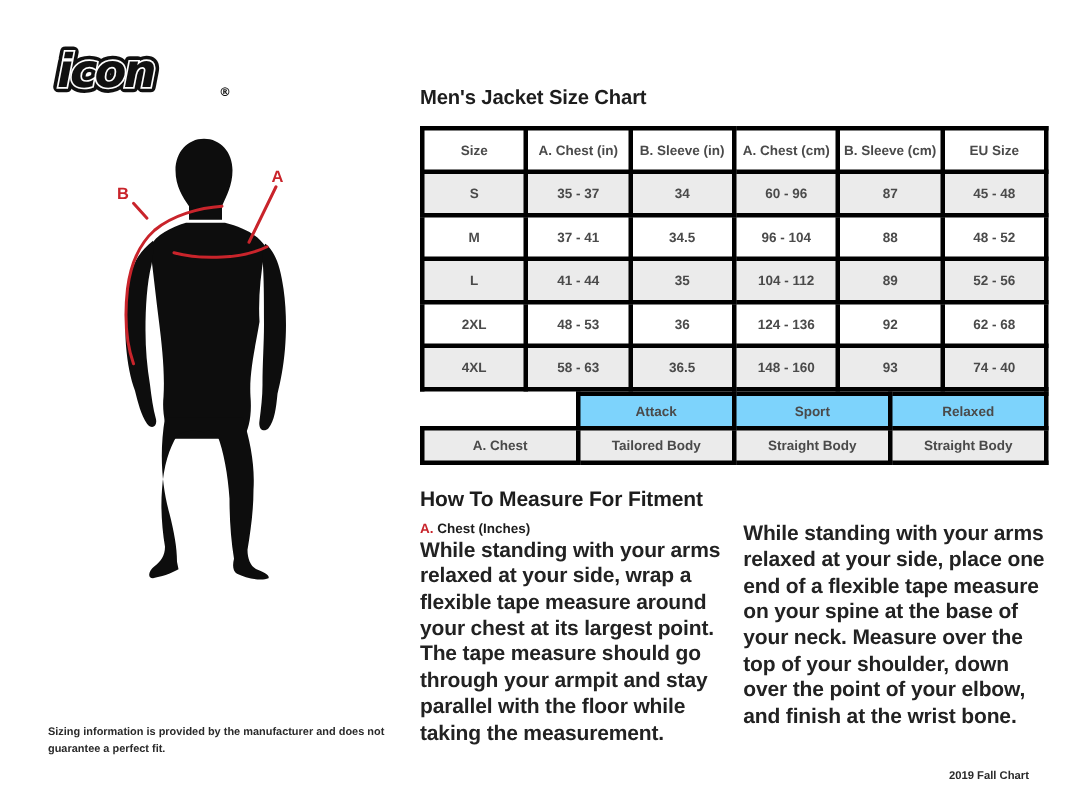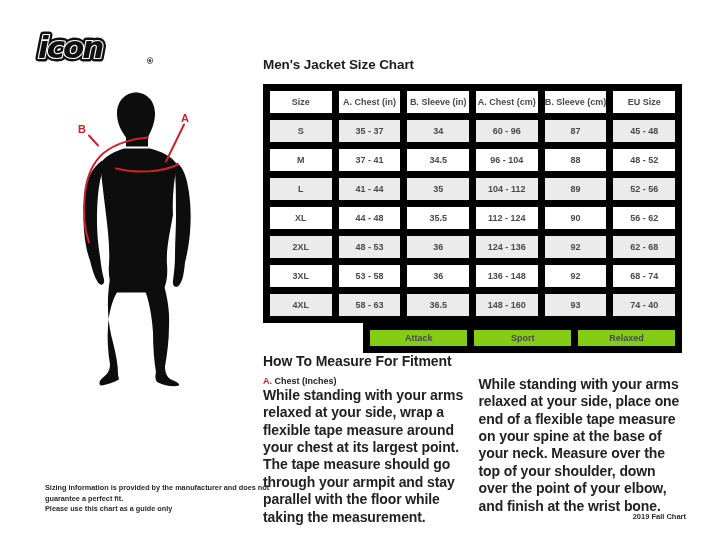--- a/index.html
+++ b/index.html
@@ -12,59 +12,59 @@
     overflow: hidden;
   }
 
   
   .logo { position: absolute; left: 34px; top: 26px; width: 140px; height: 42px; }
 
   
   .figure { position: absolute; left: 40px; top: 78px; width: 220px; height: 345px; }
 
   
-  .right-col { position: absolute; left: 263px; top: 57px; width: 419px; }
+  .right-col { position: absolute; left: 280px; top: 57px; width: 419px; }
   .section-title { font-size: 13.5px; font-weight: 700; color: #1d1d1d; letter-spacing: -0.1px; }
   .section-title.first { margin-bottom: 12px; }
   .section-title.second { margin-top: 16px; margin-bottom: 9px; }
-  .section-title.third { margin-top: 0; margin-bottom: 7px; font-size: 14px; }
+  .section-title.third { margin-top: 14px; margin-bottom: 7px; font-size: 14px; }
 
   table { width: 100%; border-collapse: collapse; table-layout: fixed; }
   th, td {
-    border: 7px solid #000000;
+    border: 3px solid #000000;
     text-align: center;
     vertical-align: middle;
     font-size: 9px;
     font-weight: 700;
     color: #4a4a4a;
   }
   .size-table th { height: 29px; background: #ffffff; }
   .size-table td { height: 29px; }
   .size-table tbody tr:nth-child(odd) td { background: #ebebeb; }
   .size-table tbody tr:nth-child(even) td { background: #ffffff; }
 
-  .styles-table th { height: 23px; background: #84cc16; }
+  .styles-table th { height: 23px; background: #7dd3fc; }
   .styles-table td { height: 23px; }
   .styles-table tbody tr:nth-child(odd) td { background: #ebebeb; }
   .styles-table tbody tr:nth-child(even) td { background: #ffffff; }
   .styles-table th.empty { border: none; background: transparent; }
 
   
   .measure-cols { display: flex; gap: 12px; margin-top: 2px; }
   .measure-col { flex: 1 1 0; }
   .measure-sublabel { font-size: 9px; font-weight: 700; color: #1d1d1d; margin-bottom: 1px; }
   .measure-sublabel .red { color: #c9242b; }
   .measure-text {
     font-size: 14px; line-height: 1.24; font-weight: 600;
     color: #222222; letter-spacing: -0.1px;
   }
 
   
   .disclaimer {
-    position: absolute; left: 45px; top: 483px; width: 250px;
+    position: absolute; left: 32px; top: 483px; width: 250px;
     font-size: 7.3px; line-height: 1.45; font-weight: 600; color: #2a2a2a;
   }
   .chart-version {
     position: absolute; right: 34px; top: 512px;
     font-size: 7.5px; font-weight: 700; color: #2a2a2a;
   }
 </style>
 </head>
 <body>
 
@@ -162,44 +162,28 @@
         </tr>
         <tr>
           <td>L</td>
           <td>41 - 44</td>
           <td>35</td>
           <td>104 - 112</td>
           <td>89</td>
           <td>52 - 56</td>
         </tr>
         <tr>
-          <td>XL</td>
-          <td>44 - 48</td>
-          <td>35.5</td>
-          <td>112 - 124</td>
-          <td>90</td>
-          <td>56 - 62</td>
-        </tr>
-        <tr>
           <td>2XL</td>
           <td>48 - 53</td>
           <td>36</td>
           <td>124 - 136</td>
           <td>92</td>
           <td>62 - 68</td>
         </tr>
         <tr>
-          <td>3XL</td>
-          <td>53 - 58</td>
-          <td>36</td>
-          <td>136 - 148</td>
-          <td>92</td>
-          <td>68 - 74</td>
-        </tr>
-        <tr>
           <td>4XL</td>
           <td>58 - 63</td>
           <td>36.5</td>
           <td>148 - 160</td>
           <td>93</td>
           <td>74 - 40</td>
         </tr>
       </tbody>
     </table>
 
@@ -207,20 +191,26 @@
   <table class="styles-table">
       <thead>
         <tr>
           <th class="empty"></th>
           <th>Attack</th>
           <th>Sport</th>
           <th>Relaxed</th>
         </tr>
       </thead>
       <tbody>
+        <tr>
+          <td>A. Chest</td>
+          <td>Tailored Body</td>
+          <td>Straight Body</td>
+          <td>Straight Body</td>
+        </tr>
       </tbody>
     </table>
 
   <div class="section-title third">How To Measure For Fitment</div>
 
   <div class="measure-cols">
     <div class="measure-col">
       <div class="measure-sublabel">
         <span class="red">A.</span>
         <span>Chest (Inches)</span>
@@ -228,15 +218,14 @@
       <div class="measure-text">While standing with your arms relaxed at your side, wrap a flexible tape measure around your chest at its largest point. The tape measure should go through your armpit and stay parallel with the floor while taking the measurement.</div>
     </div>
     <div class="measure-col">
       <div class="measure-text">While standing with your arms relaxed at your side, place one end of a flexible tape measure on your spine at the base of your neck. Measure over the top of your shoulder, down over the point of your elbow, and finish at the wrist bone.</div>
     </div>
   </div>
 </div>
 
 <div class="disclaimer">
   <div>Sizing information is provided by the manufacturer and does not guarantee a perfect fit.</div>
-  <div>Please use this chart as a guide only</div>
 </div>
 <div class="chart-version">2019 Fall Chart</div>
 
 </body></html>

